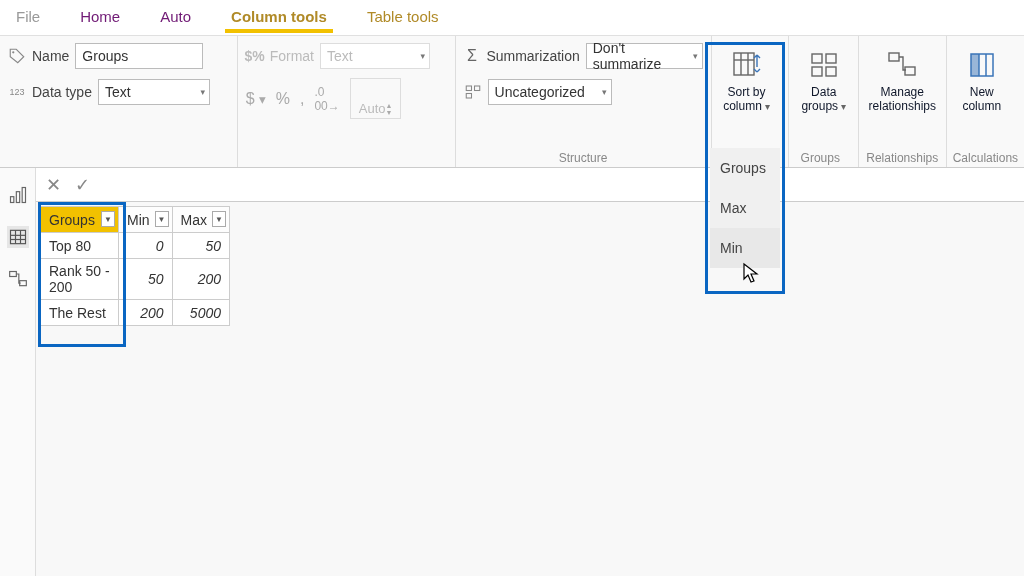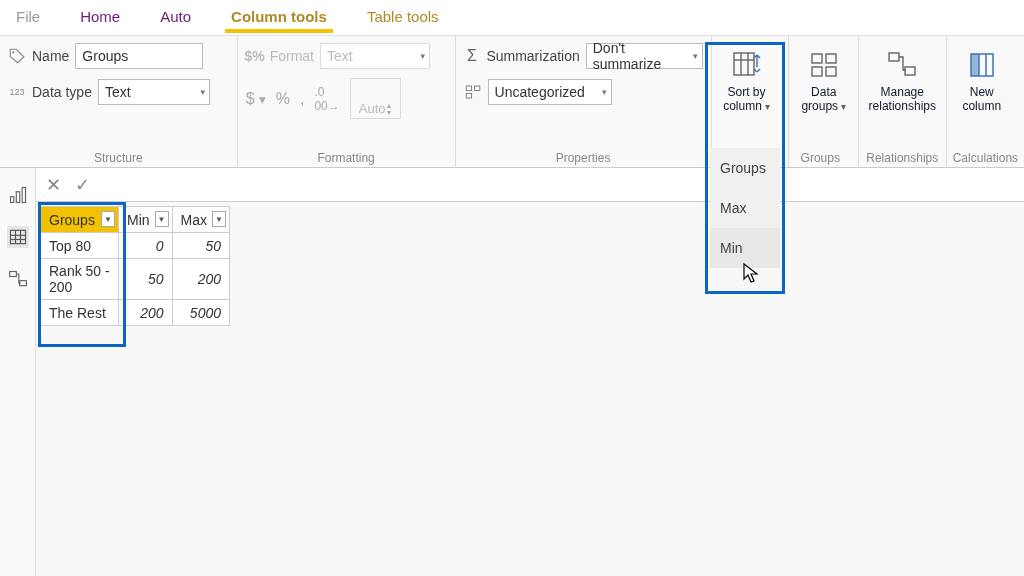--- a/index.html
+++ b/index.html
@@ -99,21 +99,20 @@
               <text x="2" y="16" font-size="12" fill="#888">123</text>
             </svg>
         </span>
         <span class="rlabel">Data type</span>
         <div class="input" style="width:112px">
             <span>Text</span>
             <span class="caret">▾</span>
           </div>
       </div>
     </div>
-    <div class="group-label">Structure</div>
   </div>
 
   <div class="group" style="width:220px">
     <div class="group-body">
       <div class="row">
         <span class="ico" style="color:#bbb;font-weight:bold;font-size:14px">$%</span>
         <span class="rlabel" style="color:#bbb">Format</span>
         <div class="input disabled" style="width:110px">
             <span>Text</span>
             <span class="caret">▾</span>
@@ -126,21 +125,20 @@
         <span style="font-size:12px">.0<br>00→</span>
         <div class="box">
             <span style="color:#bbb">Auto</span>
             <span style="display:flex;flex-direction:column;font-size:7px;color:#aaa;line-height:7px">
               <span>▲</span>
               <span>▼</span>
             </span>
           </div>
       </div>
     </div>
-    <div class="group-label">Formatting</div>
   </div>
 
   <div class="group" style="width:256px">
     <div class="group-body">
       <div class="row">
         <span class="ico" style="font-size:16px;color:#666">Σ</span>
         <span class="rlabel">Summarization</span>
         <div class="input" style="width:124px">
             <span>Don't summarize</span>
             <span class="caret">▾</span>
@@ -153,21 +151,21 @@
               <rect x="3" y="14" width="7" height="6" fill="none" stroke="#888" stroke-width="1.4"></rect>
               <rect x="14" y="4" width="7" height="6" fill="none" stroke="#888" stroke-width="1.4"></rect>
             </svg>
         </span>
         <div class="input" style="width:124px">
             <span>Uncategorized</span>
             <span class="caret">▾</span>
           </div>
       </div>
     </div>
-    <div class="group-label">Properties</div>
+    <div class="group-label">Structure</div>
   </div>
 
   <div class="group" style="width:78px;padding:6px 2px 2px 2px">
     <div class="big-buttons">
       <div class="big-btn">
         <span class="bicon">
           <svg width="32" height="32" viewBox="0 0 32 32">
               <rect x="3" y="4" width="20" height="22" fill="none" stroke="#666" stroke-width="1.4"></rect>
               <line x1="10" y1="4" x2="10" y2="26" stroke="#666" stroke-width="1.4"></line>
               <line x1="17" y1="4" x2="17" y2="26" stroke="#666" stroke-width="1.4"></line>

